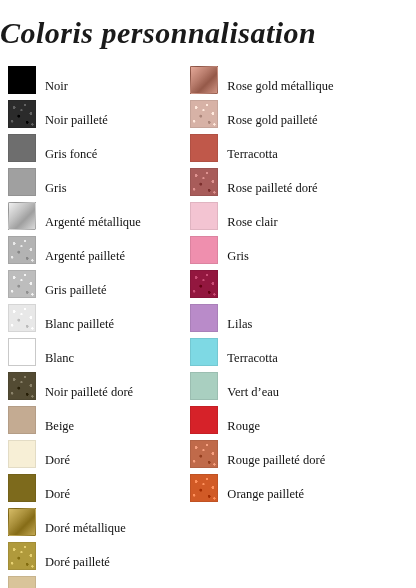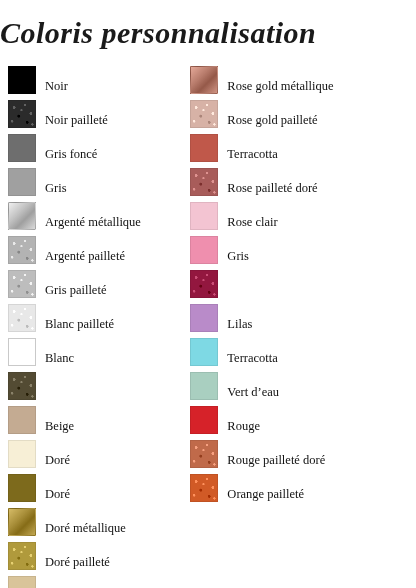--- a/index.html
+++ b/index.html
@@ -109,20 +109,21 @@
         <div class="swatch-row">
           <div class="swatch" style="background: radial-gradient(circle at 20% 25%, rgb(255, 255, 255) 0px, rgb(255, 255, 255) 1.2px, transparent 1.6px), radial-gradient(circle at 62% 15%, rgb(255, 255, 255) 0px, rgb(255, 255, 255) 1px, transparent 1.4px), radial-gradient(circle at 84% 48%, rgb(255, 255, 255) 0px, rgb(255, 255, 255) 1.2px, transparent 1.6px), radial-gradient(circle at 38% 58%, rgb(187, 187, 187) 0px, rgb(187, 187, 187) 1.3px, transparent 1.7px), radial-gradient(circle at 12% 78%, rgb(255, 255, 255) 0px, rgb(255, 255, 255) 1.1px, transparent 1.5px), radial-gradient(circle at 70% 82%, rgb(187, 187, 187) 0px, rgb(187, 187, 187) 1.2px, transparent 1.6px), radial-gradient(circle at 48% 35%, rgb(255, 255, 255) 0px, rgb(255, 255, 255) 0.9px, transparent 1.3px), radial-gradient(circle at 90% 90%, rgb(255, 255, 255) 0px, rgb(255, 255, 255) 1px, transparent 1.4px), rgb(232, 232, 232);"></div>
           <div class="swatch-label">Blanc pailleté</div>
         </div>
         <div class="swatch-row">
           <div class="swatch outlined" style="background: rgb(255, 255, 255);"></div>
           <div class="swatch-label">Blanc</div>
         </div>
         <div class="swatch-row">
           <div class="swatch" style="background: radial-gradient(circle at 20% 25%, rgb(138, 130, 106) 0px, rgb(138, 130, 106) 1.2px, transparent 1.6px), radial-gradient(circle at 62% 15%, rgb(138, 130, 106) 0px, rgb(138, 130, 106) 1px, transparent 1.4px), radial-gradient(circle at 84% 48%, rgb(138, 130, 106) 0px, rgb(138, 130, 106) 1.2px, transparent 1.6px), radial-gradient(circle at 38% 58%, rgb(38, 30, 6) 0px, rgb(38, 30, 6) 1.3px, transparent 1.7px), radial-gradient(circle at 12% 78%, rgb(138, 130, 106) 0px, rgb(138, 130, 106) 1.1px, transparent 1.5px), radial-gradient(circle at 70% 82%, rgb(38, 30, 6) 0px, rgb(38, 30, 6) 1.2px, transparent 1.6px), radial-gradient(circle at 48% 35%, rgb(138, 130, 106) 0px, rgb(138, 130, 106) 0.9px, transparent 1.3px), radial-gradient(circle at 90% 90%, rgb(138, 130, 106) 0px, rgb(138, 130, 106) 1px, transparent 1.4px), rgb(83, 75, 51);"></div>
+          <div class="swatch-label">Noir pailleté doré</div>
         </div>
         <div class="swatch-row">
           <div class="swatch" style="background: rgb(196, 171, 146);"></div>
           <div class="swatch-label">Beige</div>
         </div>
         <div class="swatch-row">
           <div class="swatch" style="background: rgb(247, 239, 214);"></div>
           <div class="swatch-label">Doré</div>
         </div>
         <div class="swatch-row">

